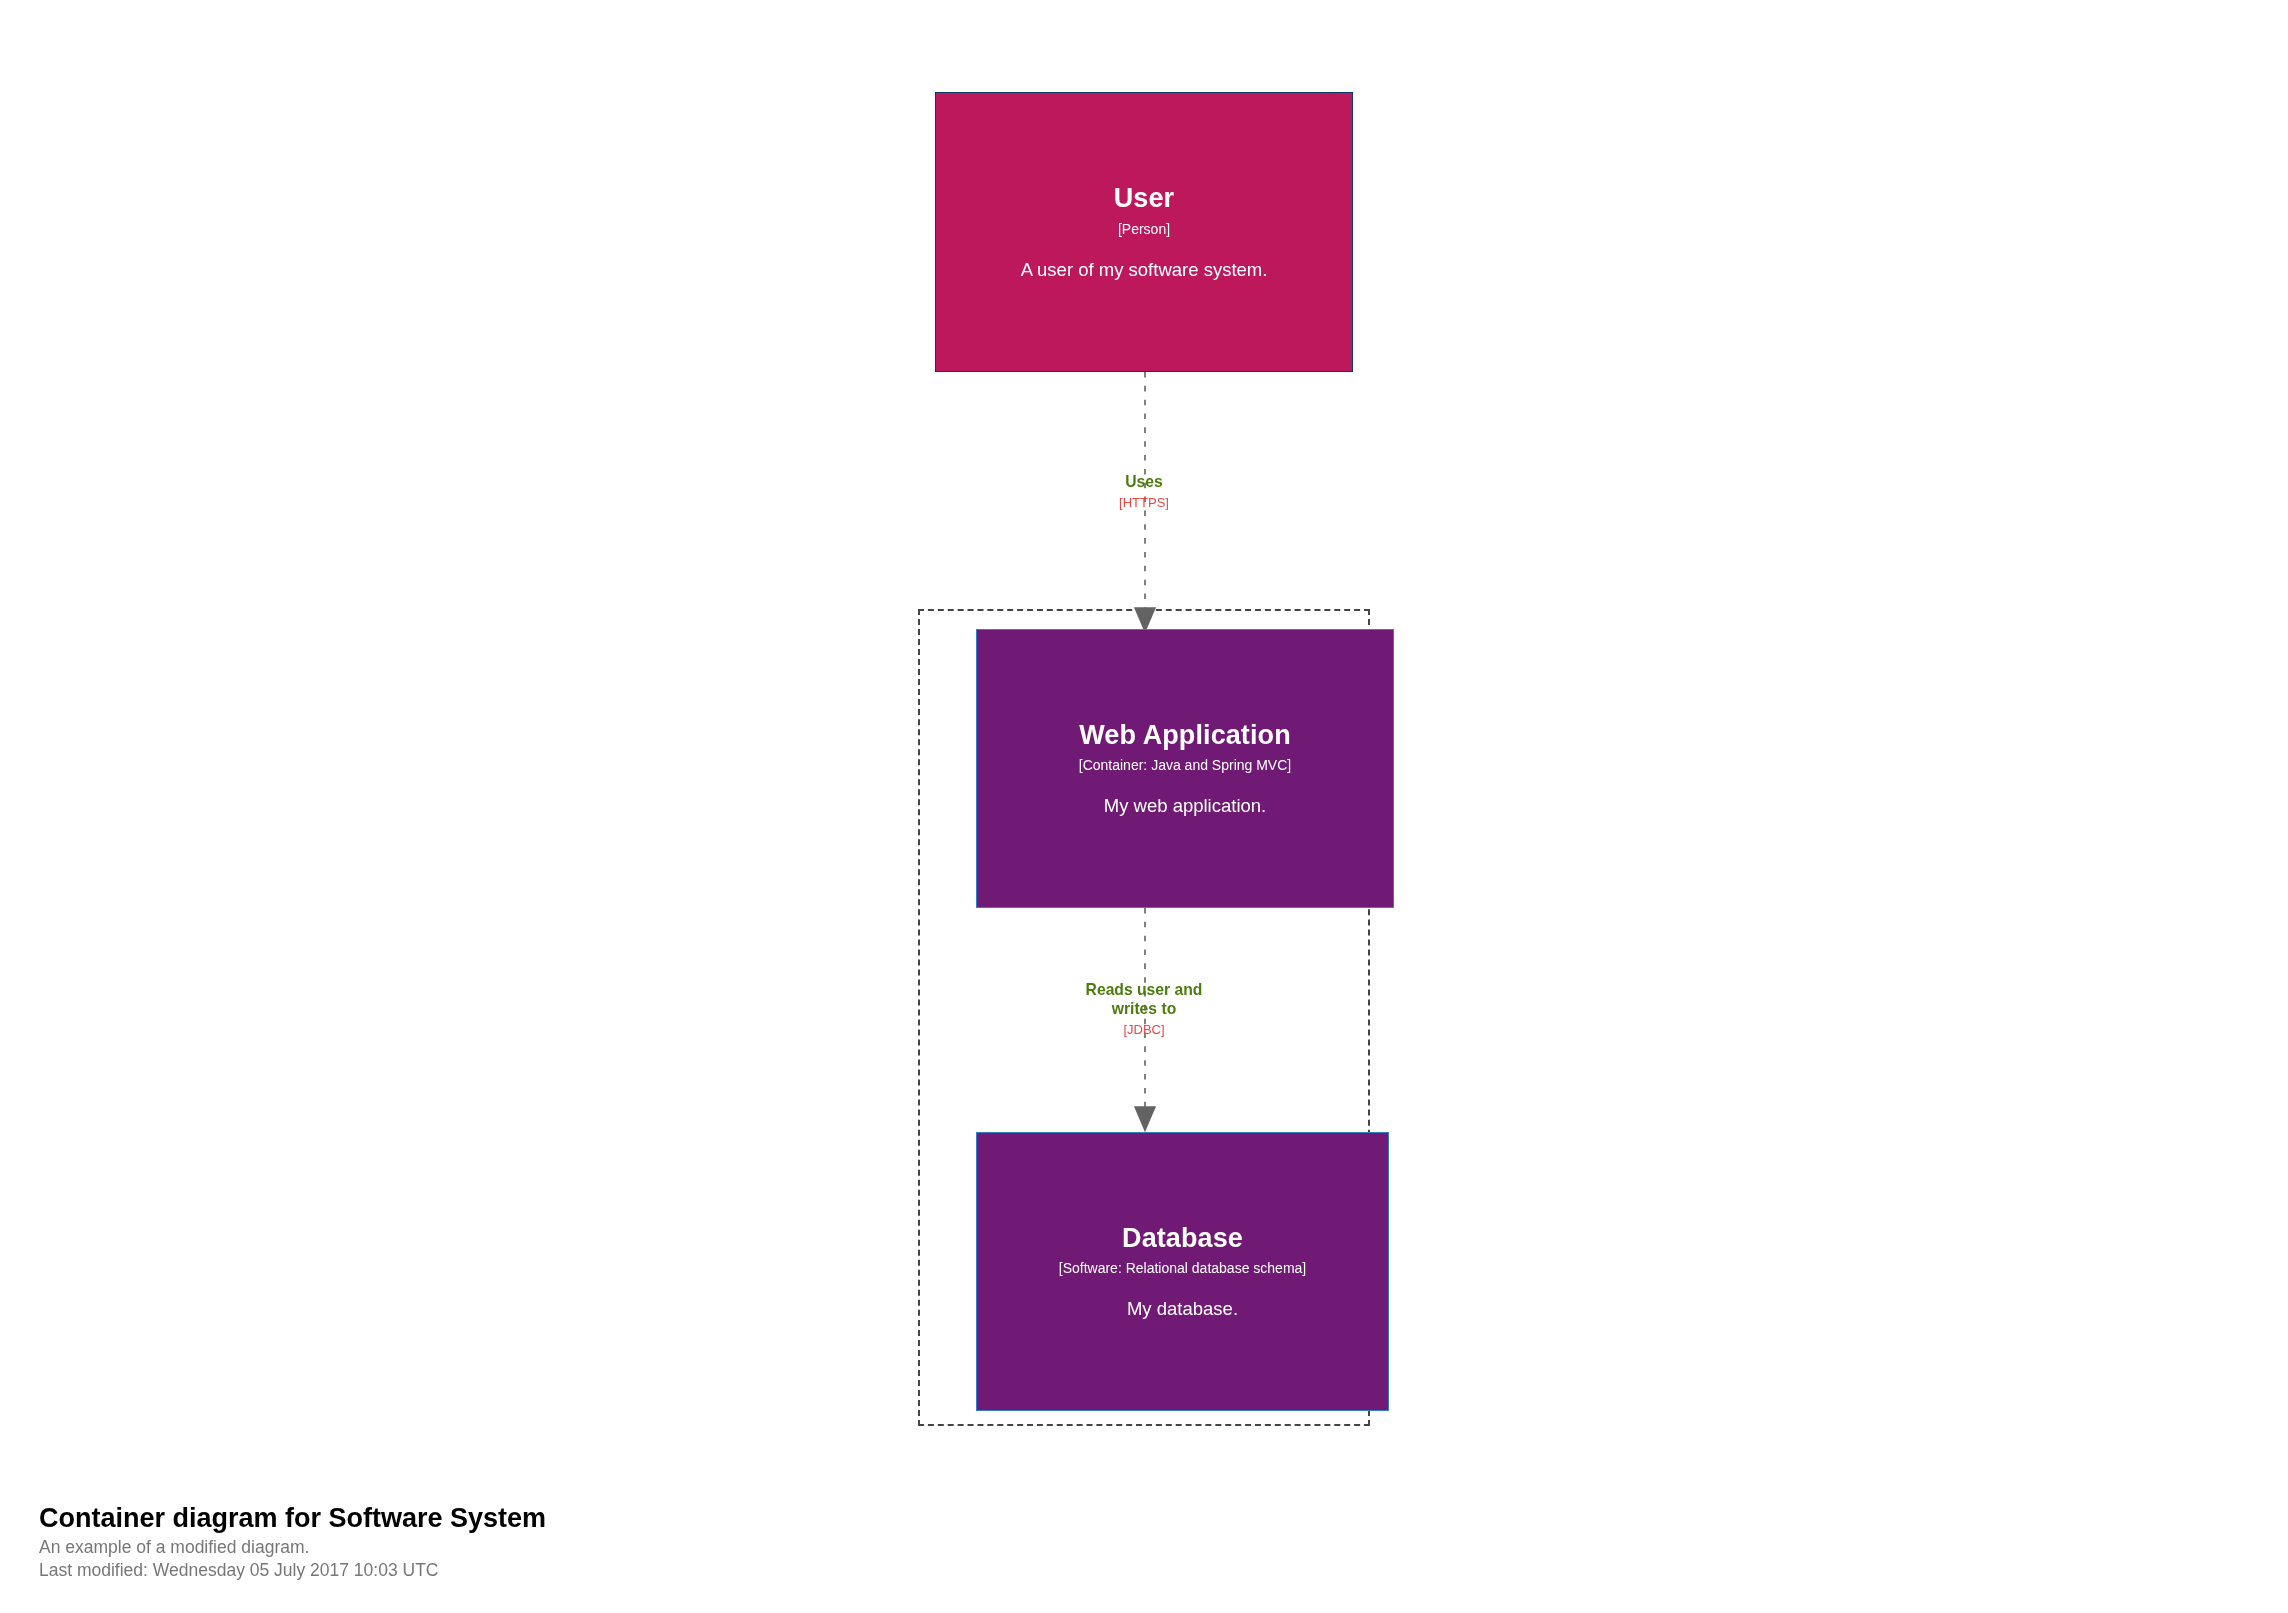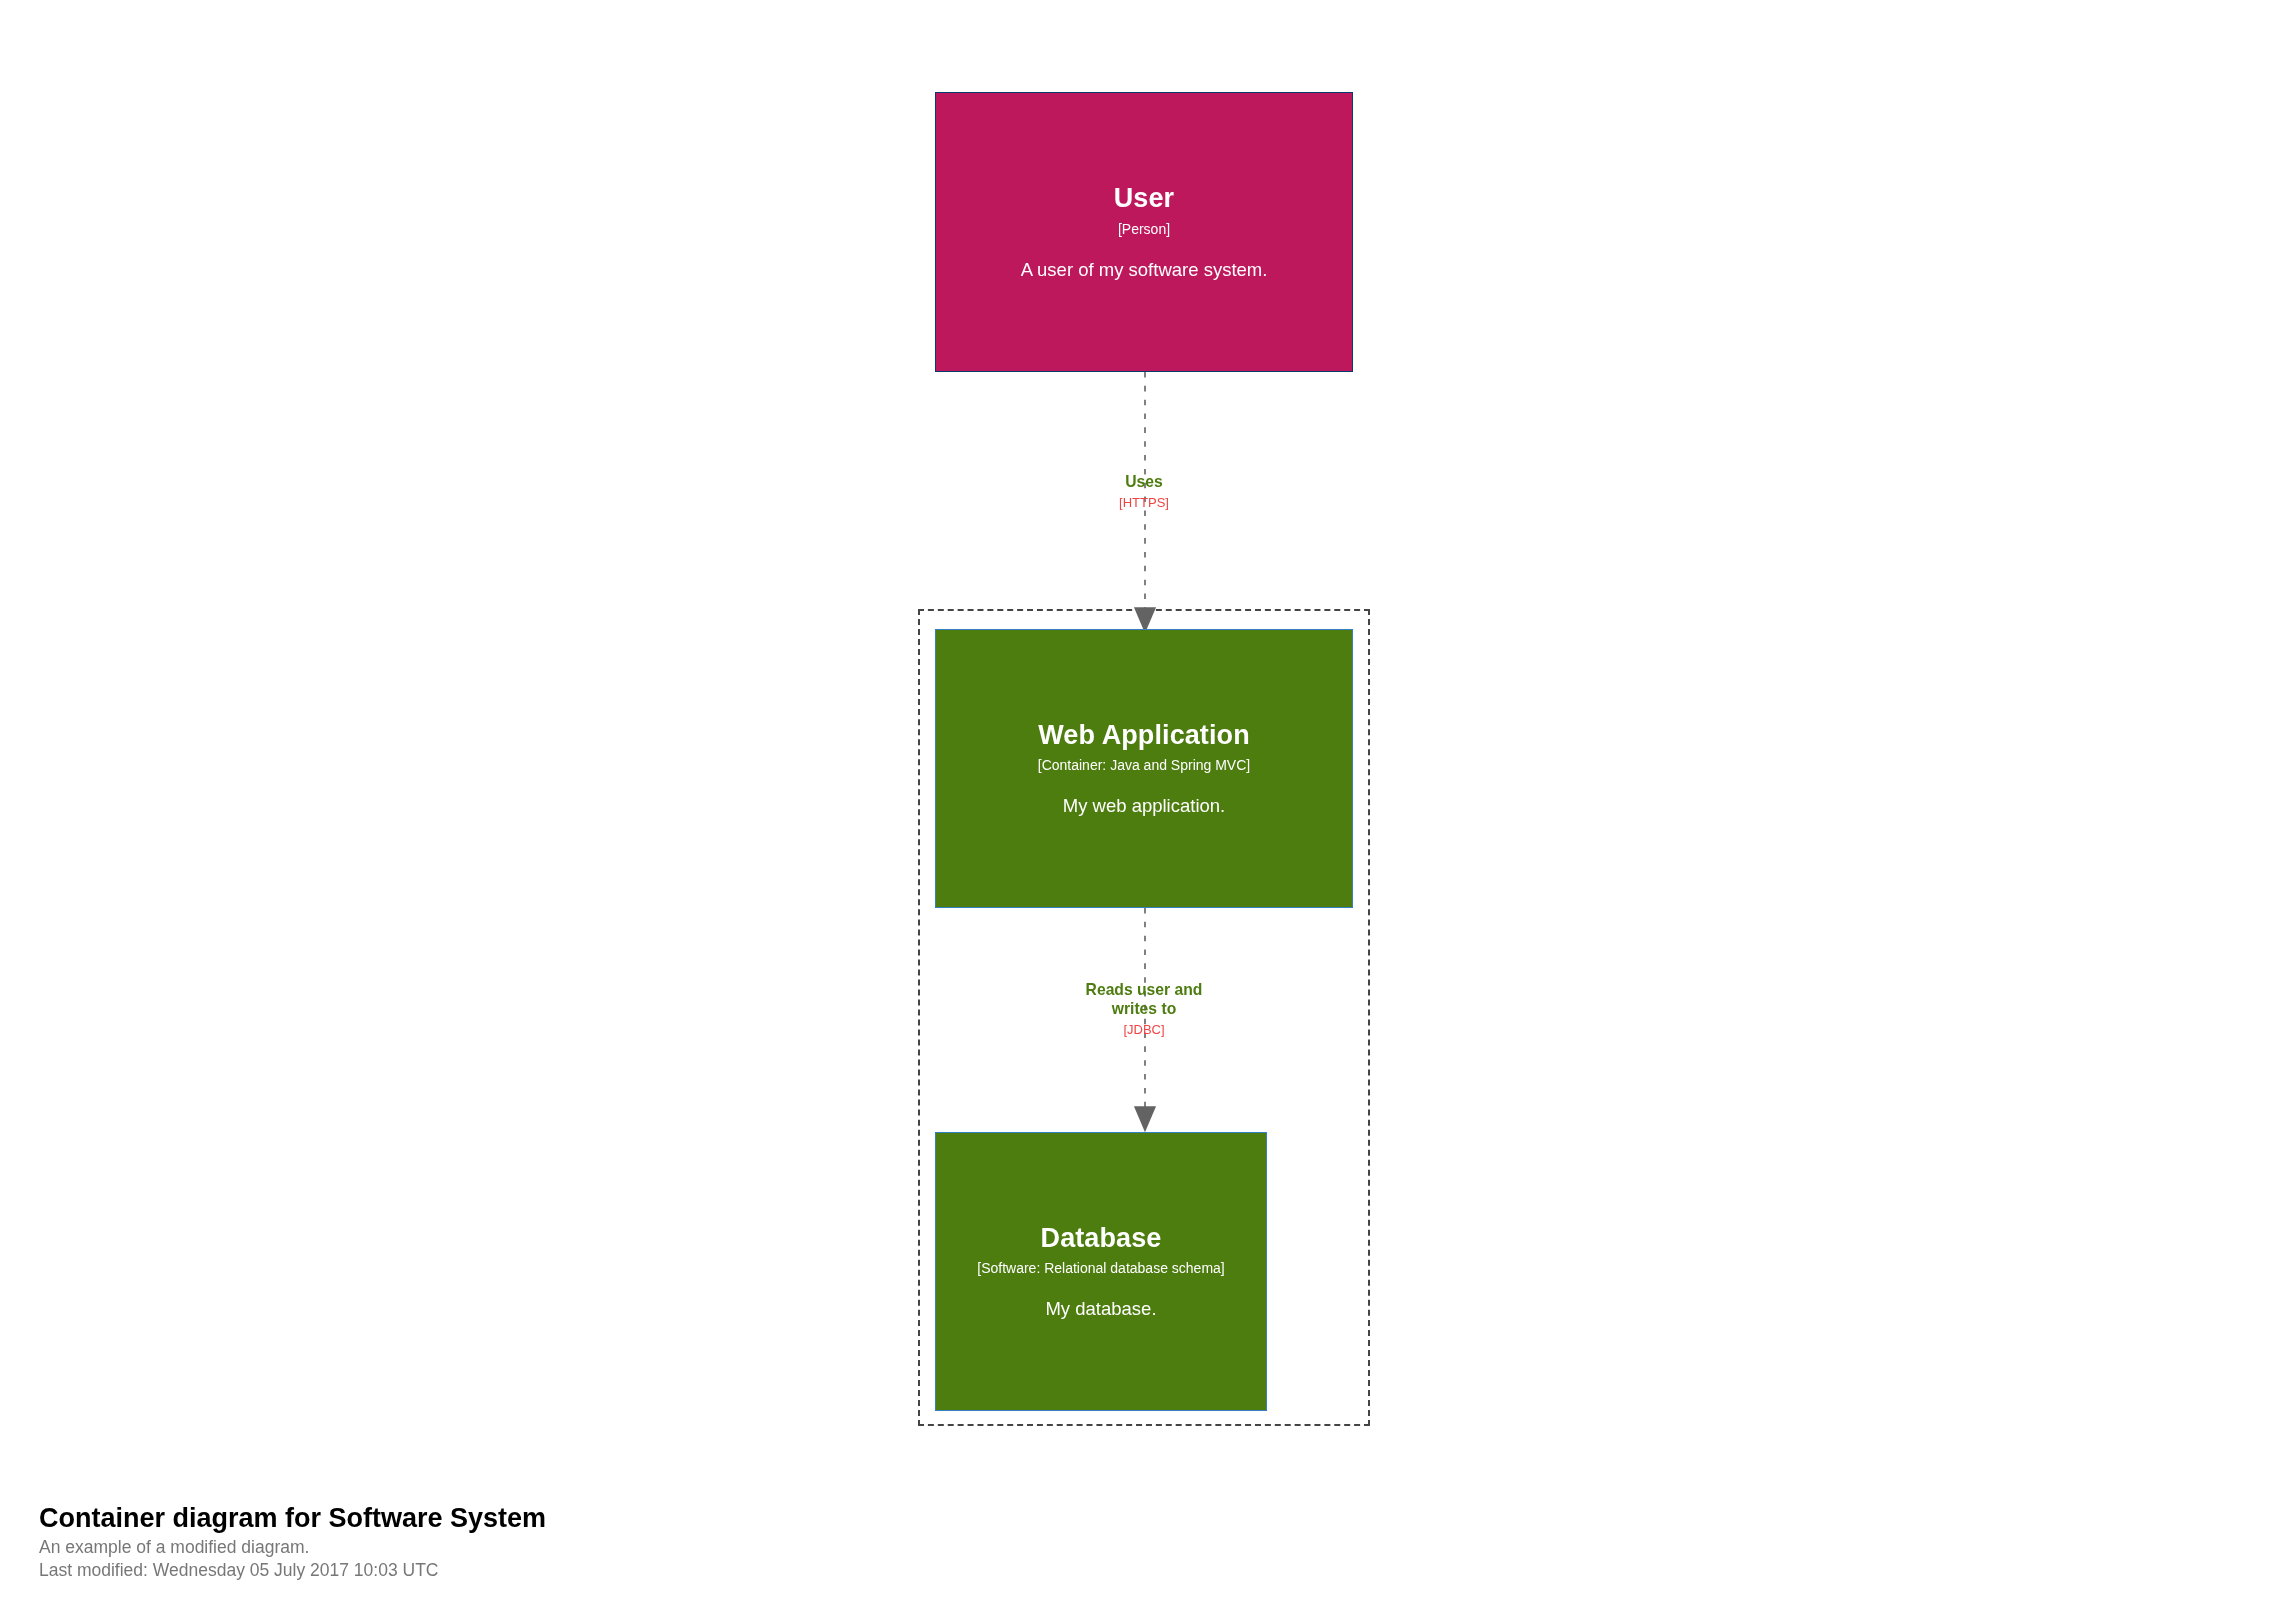--- a/index.html
+++ b/index.html
@@ -49,22 +49,23 @@
     font-weight: normal;
     line-height: 1.25;
     margin-top: 20px;
   }
 
   .node-person {
     background: #be185d;
     border: 0.9px solid #073b6f;
   }
   .node-container {
-    background: #4d7c0f;
+    background: #701a75;
     border: 0.9px solid #3580c4;
+    margin-left: 41px;
   }
 
   
   .boundary {
     position: absolute;
     box-sizing: border-box;
     border: 2.8px dashed #444444;
     background: transparent;
     pointer-events: none;
   }
@@ -147,21 +148,21 @@
     <line x1="40" y1="0" x2="40" y2="225" stroke="#777777" stroke-width="2" stroke-dasharray="6,9"></line>
     <polygon points="40,243 28,215 52,215" fill="#636363"></polygon>
   </svg>
 
   <div class="rel-label" style="left:1015px; top:981px; width:258px;">
     <span class="rel-desc">Reads user and</span>
     <span class="rel-desc">writes to</span>
     <span class="rel-tech">[JDBC]</span>
   </div>
 
-  <div class="node node-container" style="left:935px; top:1132px; width:332px; height:279px;text-align:right;">
+  <div class="node node-container" style="left:935px; top:1132px; width:413px; height:279px;text-align:right;">
     <div class="node-title">Database</div>
     <div class="node-tech">[Software: Relational database schema]</div>
     <div class="node-desc">My database.</div>
   </div>
 
   <div class="caption" style="top:1502px;">
     <div class="caption-title">Container diagram for Software System</div>
     <div class="caption-sub">An example of a modified diagram.</div>
     <div class="caption-sub">Last modified: Wednesday 05 July 2017 10:03 UTC</div>
   </div>

